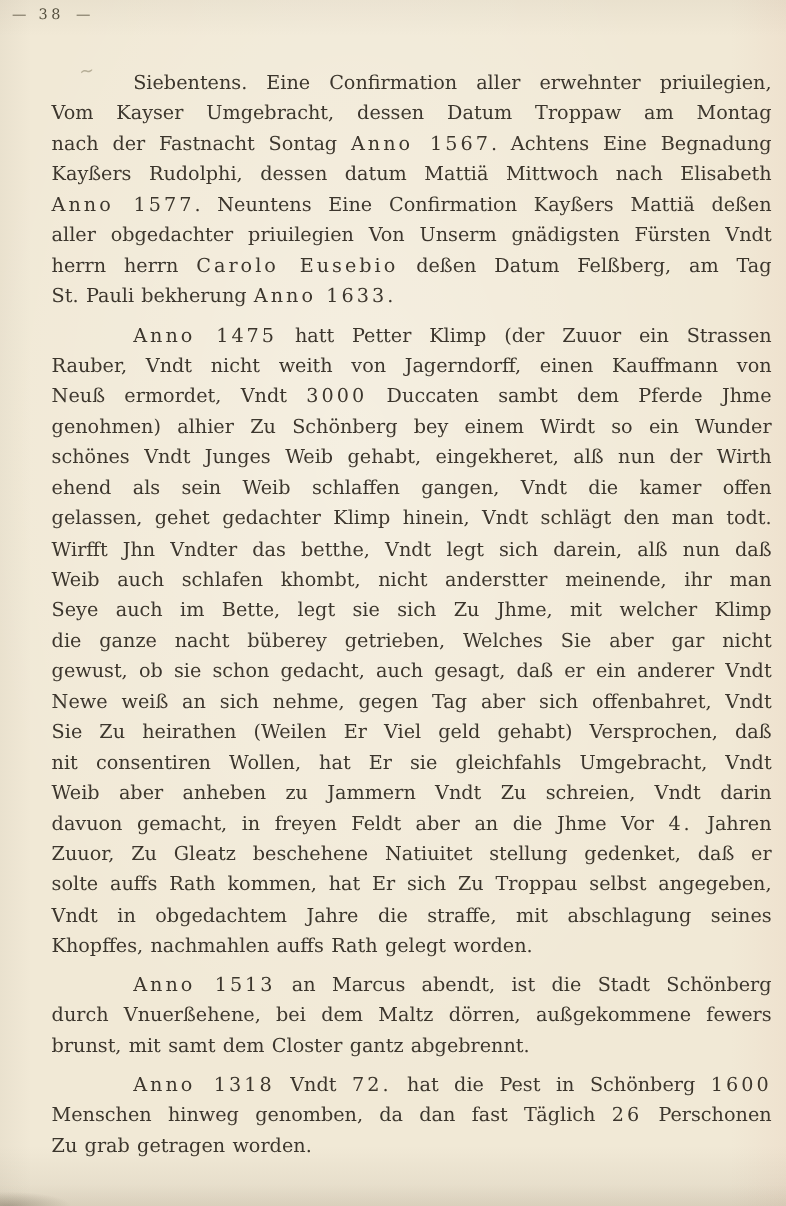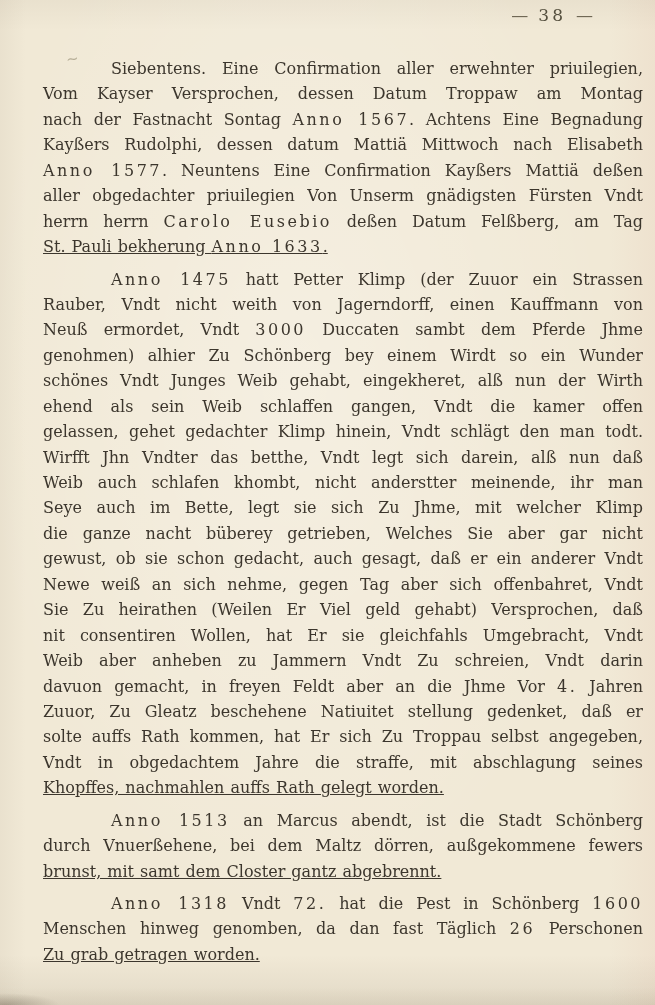--- a/index.html
+++ b/index.html
@@ -11,22 +11,22 @@
       radial-gradient(ellipse at 45% 38%, rgba(255,255,255,0.28), rgba(255,255,255,0) 62%),
       linear-gradient(to bottom, rgba(90,75,55,0.05), rgba(0,0,0,0) 3%, rgba(0,0,0,0) 95%, rgba(90,75,55,0.10)),
       linear-gradient(to right, rgba(90,75,55,0.05), rgba(0,0,0,0) 4%, rgba(0,0,0,0) 93%, rgba(214,160,140,0.10)),
       #f1e9d6;
     overflow:hidden;
     font-family:"DejaVu Serif", serif;
     color:#3c362d;
   }
   .header{
     position:absolute; top:5px; left:0; right:52px;
-    text-align:right;
-    font-size:17px;
+    text-align:left;
+    font-size:12px;
     color:#55503f;
   }
   .header .dash{letter-spacing:0; padding:0 10px; color:#6a6350;}
   .header .pagenum{letter-spacing:3px;}
   .pencil-mark{
     position:absolute; left:66px; top:50px;
     color:#b6ae97; font-size:15px;
     transform:rotate(-8deg);
   }
   .textblock{
@@ -37,21 +37,21 @@
   .paragraph{margin:0 0 7px 0;}
   .line{
     text-align:justify;
     -moz-text-align-last:justify;
     text-align-last:justify;
     height:25.45px;
     overflow:visible;
     word-spacing:1px;
   }
   .line.indent{padding-left:68px;}
-  .line.lastline{text-align-last:left;text-decoration:underline;}
+  .line.lastline{text-align-last:left;}
   .antiqua{letter-spacing:2.5px;}
   .corner-smudge{
     position:absolute; left:0; bottom:0; width:60px; height:12px;
     background:radial-gradient(ellipse at 10% 100%, rgba(70,58,42,0.30), rgba(70,58,42,0) 70%);
   }
   .bottom-mottle{
     position:absolute; left:0; bottom:0; width:655px; height:18px;
     background:linear-gradient(to top, rgba(120,100,70,0.08), rgba(120,100,70,0));
   }
 </style>
@@ -59,21 +59,21 @@
 <body>
 
 <div class="page">
   <div class="header">
     <span class="dash">—</span><span class="pagenum">38</span><span class="dash">—</span>
   </div>
   <div class="pencil-mark">~</div>
   <div class="textblock">
       <div class="paragraph">
         <div class="line indent">Siebentens. Eine Confirmation aller erwehnter priuilegien,</div>
-        <div class="line">Vom Kayser Versprochen, dessen Datum Troppaw am Montag</div>
+        <div class="line">Vom Kayser Umgebracht, dessen Datum Troppaw am Montag</div>
         <div class="line">nach der Fastnacht Sontag <span class="antiqua">Anno 1567</span>. Achtens Eine Begnadung</div>
         <div class="line">Kayßers Rudolphi, dessen datum Mattiä Mittwoch nach Elisabeth</div>
         <div class="line"><span class="antiqua">Anno 1577</span>. Neuntens Eine Confirmation Kayßers Mattiä deßen</div>
         <div class="line">aller obgedachter priuilegien Von Unserm gnädigsten Fürsten Vndt</div>
         <div class="line">herrn herrn <span class="antiqua">Carolo Eusebio</span> deßen Datum Felßberg, am Tag</div>
         <div class="line lastline">St. Pauli bekherung <span class="antiqua">Anno 1633</span>.</div>
       </div>
       <div class="paragraph">
         <div class="line indent"><span class="antiqua">Anno 1475</span> hatt Petter Klimp (der Zuuor ein Strassen</div>
         <div class="line">Rauber, Vndt nicht weith von Jagerndorff, einen Kauffmann von</div>

